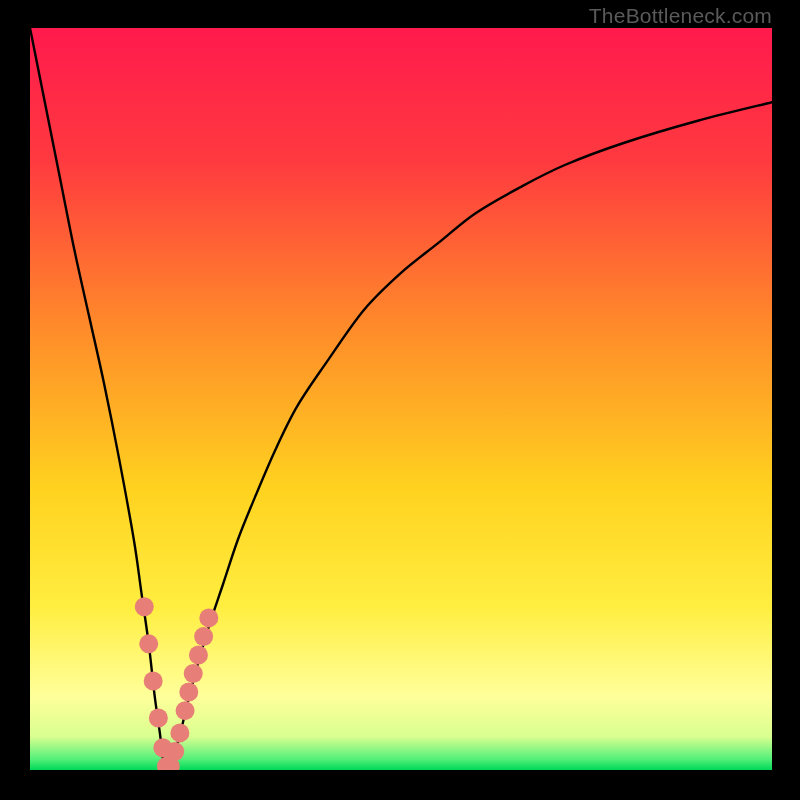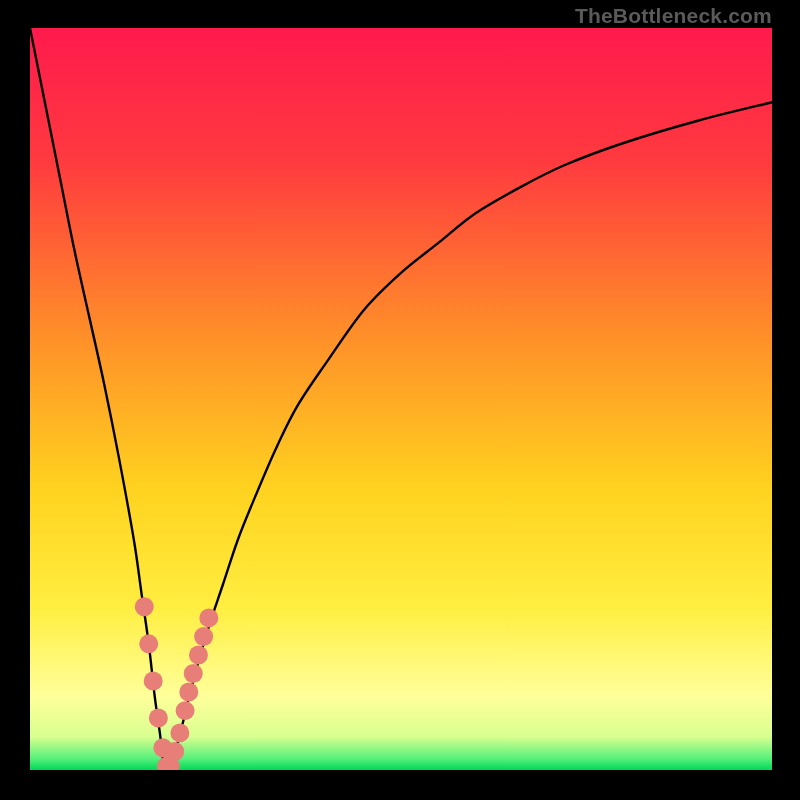--- a/index.html
+++ b/index.html
@@ -33,21 +33,21 @@
     top: 0;
     width: 100%;
     height: 100%;
   }
   .attrib {
     position: absolute;
     top: 4px;
     right: 28px;
     color: #5a5a5a;
     font-size: 21px;
-    font-weight: 700;
+    font-weight: 400;
     letter-spacing: 0.2px;
   }
   svg {
     position: absolute;
     left: 0;
     top: 0;
   }
 </style>
 </head>
 <body>

